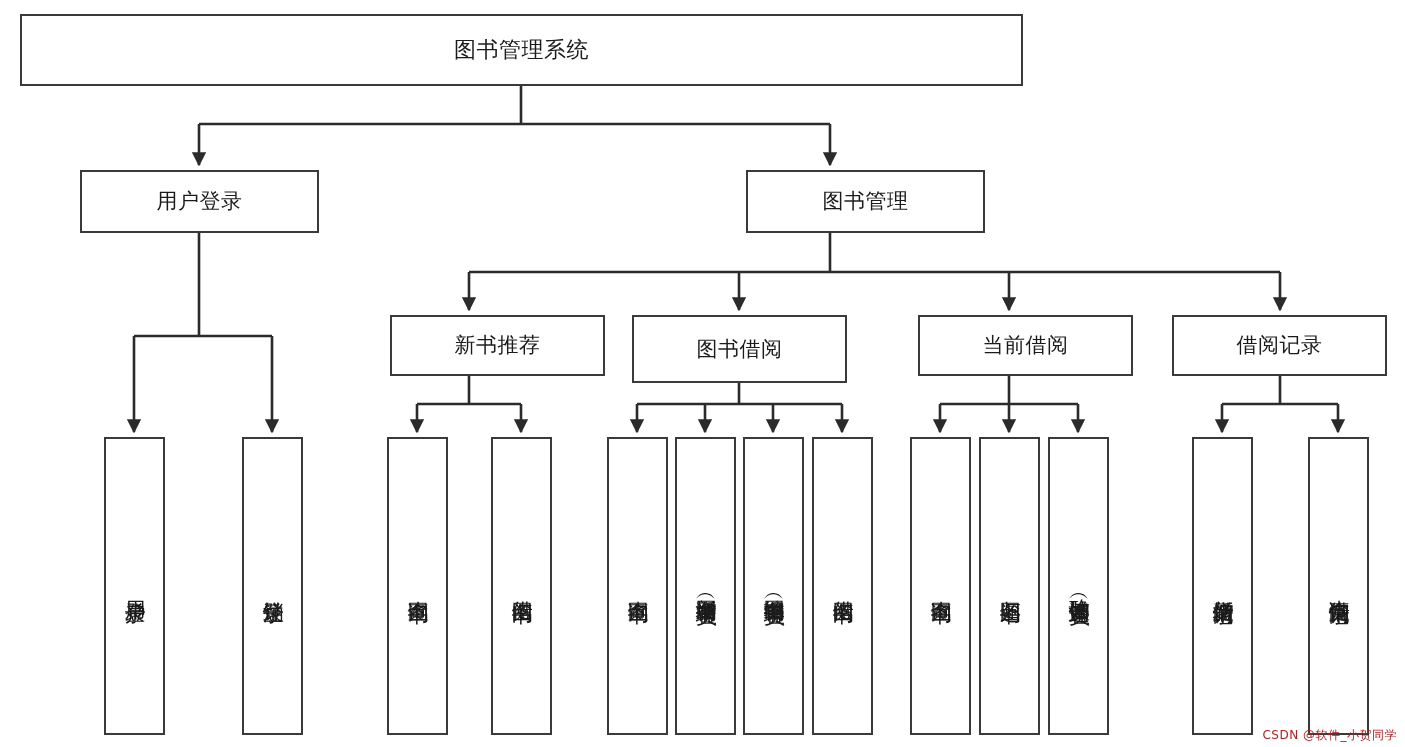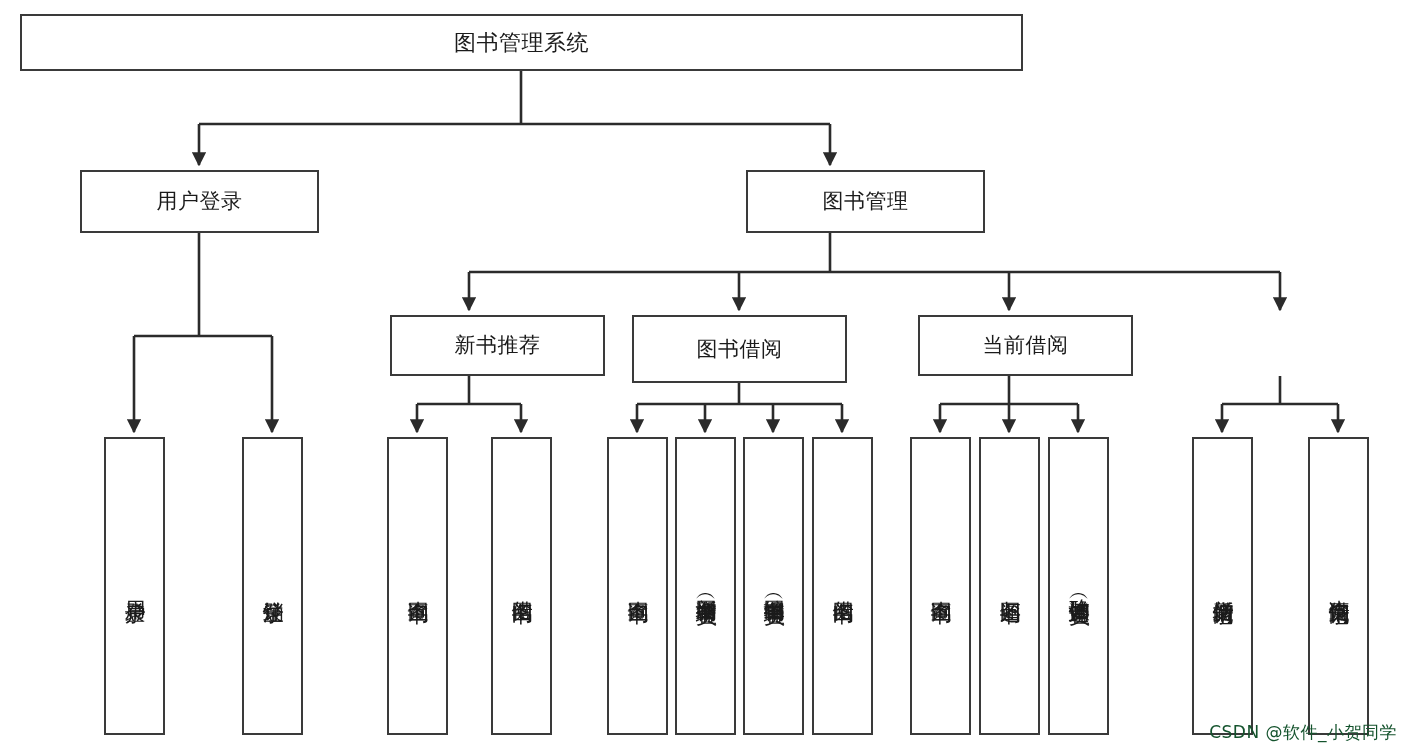--- a/index.html
+++ b/index.html
@@ -48,22 +48,22 @@
     font-size: 21px;
     line-height: 1.22;
     letter-spacing: 1px;
     max-height: 100%;
   }
   .node.root .node-label { font-size: 22px; }
   .watermark {
     position: absolute;
     right: 8px;
     bottom: 3px;
-    font-size: 17px;
-    color: #14532d;
+    font-size: 12px;
+    color: #b91c1c;
     letter-spacing: 0.5px;
     z-index: 5;
     white-space: nowrap;
     font-family: "DejaVu Sans", "Liberation Sans", sans-serif;
   }
 </style>
 </head>
 <body>
 
 <div id="canvas">
@@ -111,39 +111,42 @@
       <path d="M 1009 404 L 1009 432" marker-end="url(#arrow)"></path>
       <path d="M 1078 404 L 1078 432" marker-end="url(#arrow)"></path>
 
       <path d="M 1280 376 L 1280 404"></path>
       <path d="M 1222 404 L 1338 404"></path>
       <path d="M 1222 404 L 1222 432" marker-end="url(#arrow)"></path>
       <path d="M 1338 404 L 1338 432" marker-end="url(#arrow)"></path>
     </g>
   </svg>
 
-  <div class="node root" style="left:20px; top:14px; width:1003px; height:57px;">
+  <div class="node root" style="left:20px; top:14px; width:1003px; height:72px;">
     <span class="node-label">图书管理系统</span>
   </div>
 
   <div class="node" style="left:80px; top:170px; width:239px; height:63px;">
     <span class="node-label">用户登录</span>
   </div>
   <div class="node" style="left:746px; top:170px; width:239px; height:63px;">
     <span class="node-label">图书管理</span>
   </div>
 
   <div class="node" style="left:378px; top:315px; width:215px; height:61px;margin-left:12px;">
     <span class="node-label">新书推荐</span>
   </div>
   <div class="node" style="left:632px; top:315px; width:215px; height:68px;">
     <span class="node-label">图书借阅</span>
   </div>
   <div class="node" style="left:902px; top:315px; width:215px; height:61px;margin-left:16px;">
     <span class="node-label">当前借阅</span>
+  </div>
+  <div class="node" style="left:1172px; top:315px; width:215px; height:61px;">
+    <span class="node-label">借阅记录</span>
   </div>
 
   <div class="node vertical" style="left:104px; top:437px; width:61px; height:298px;">
     <span class="node-label">用户登录</span>
   </div>
   <div class="node vertical" style="left:242px; top:437px; width:61px; height:298px;">
     <span class="node-label">注销登录</span>
   </div>
 
   <div class="node vertical" style="left:387px; top:437px; width:61px; height:298px;">

